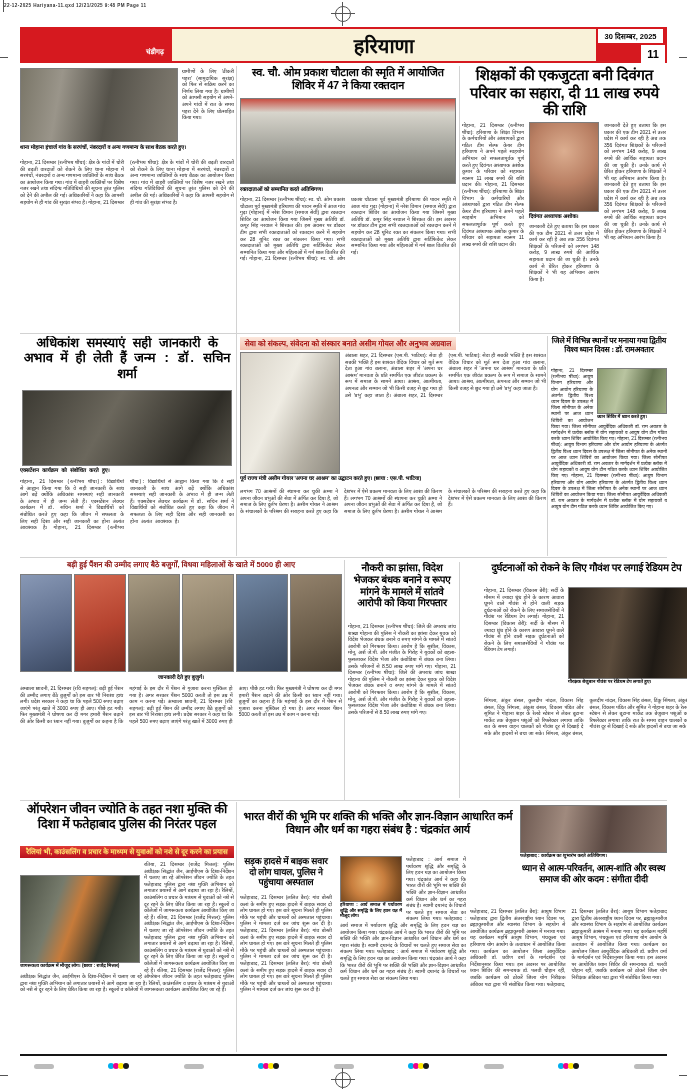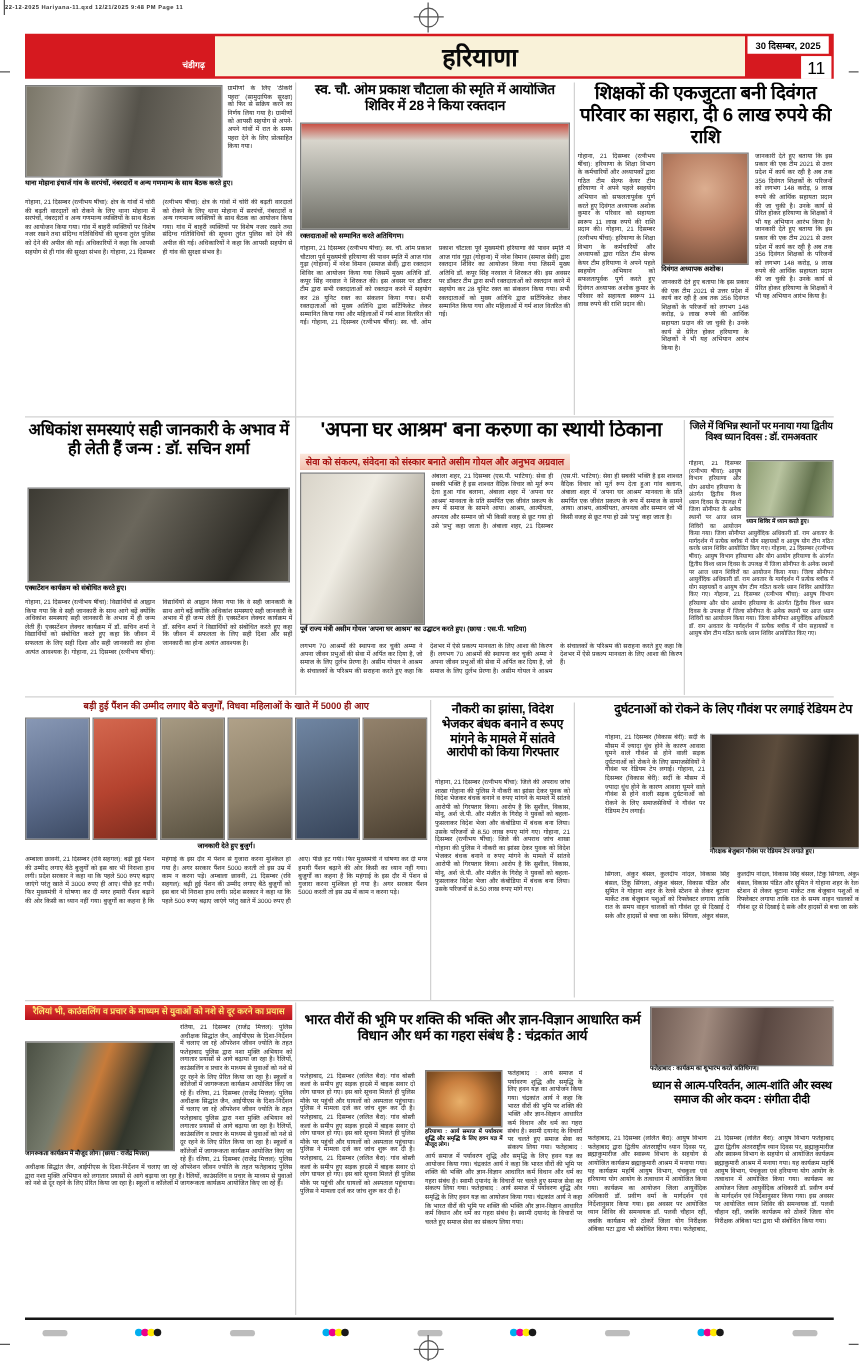--- a/index.html
+++ b/index.html
@@ -25,21 +25,21 @@
   .masthead{position:absolute;left:20px;top:27px;width:647px;height:36px;background:#d6191f;}
   .mast-yellow{position:absolute;left:4px;top:2px;width:146px;height:32px;background:#ffd60a;
     clip-path:polygon(0 0,100% 0,84% 100%,0 100%);display:flex;align-items:center;justify-content:center;}
   .mast-title{font-size:18px;font-weight:700;color:#d8131b;text-shadow:0.6px 0.6px 0 #4d0303;white-space:nowrap;}
   .mast-city{position:absolute;left:126px;top:20px;font-size:7px;font-weight:700;color:#ffffff;}
   .mast-center{position:absolute;left:152px;top:2px;width:424px;height:32px;background:#f9f2d9;
     display:flex;align-items:center;justify-content:center;font-size:20px;font-weight:700;color:#0a0a0a;}
   .date-box{position:absolute;left:578px;top:2px;width:65px;height:14px;background:#ffffff;
     display:flex;align-items:center;justify-content:center;font-size:7.5px;font-weight:700;color:#000;}
   .pagenum{position:absolute;left:621px;top:18px;width:22px;height:16px;background:#ffffff;
-    display:flex;align-items:center;justify-content:center;font-size:14px;font-weight:400;color:#000;border:1px solid #ffffff;}
+    display:flex;align-items:center;justify-content:center;font-size:11px;font-weight:700;color:#000;border:1px solid #ffffff;}
   .print-info{position:absolute;left:4px;top:3px;font-size:4.6px;color:#333;letter-spacing:0.4px;font-weight:700;}
   
   .crosshair{position:absolute;width:14px;height:14px;border:1px solid #555;border-radius:50%;}
   .crosshair::before{content:"";position:absolute;left:-5px;top:6px;width:24px;height:1px;background:#555;}
   .crosshair::after{content:"";position:absolute;top:-5px;left:6px;height:24px;width:1px;background:#555;}
   .bottom-rule{position:absolute;left:20px;top:1054px;width:647px;height:2px;background:#151515;}
   .regrow{position:absolute;left:34px;top:1063px;width:620px;display:flex;justify-content:space-between;align-items:center;}
   .reg-gray{width:20px;height:5px;background:#bcbcbc;border-radius:3px;}
   .reg-cmyk{display:flex;}
   .reg-cmyk i{width:6px;height:6px;border-radius:50%;margin-left:-1px;display:block;}
@@ -94,48 +94,47 @@
 <section class="article" style="left:20px;top:66px;width:214px;height:264px;">
   <div style="display:flex;gap:4px;height:74px;margin-top:2px;">
     <div class="photo p-meeting" style="width:158px;height:74px;"></div>
     <p class="body-text" style="flex:1;">ग्रामीणों के लिए 'ठीकरी पहरा' (सामुदायिक सुरक्षा) को फिर से सक्रिय करने का निर्णय लिया गया है। ग्रामीणों को आपसी सहयोग से अपने-अपने गांवों में रात के समय पहरा देने के लिए प्रोत्साहित किया गया।</p>
   </div>
   <p class="caption" style="height:13px;margin-top:2px;">थाना मोहाना इंचार्ज गांव के सरपंचों, नंबरदारों व अन्य गणमान्य के साथ बैठक करते हुए।</p>
   <p class="body-text cols2" style="height:122px;margin-top:2px;">गोहाना, 21 दिसम्बर (रत्नीभय षींचा): क्षेत्र के गांवों में चोरी की बढ़ती वारदातों को रोकने के लिए थाना मोहाना में सरपंचों, नंबरदारों व अन्य गणमान्य व्यक्तियों के साथ बैठक का आयोजन किया गया। गांव में बाहरी व्यक्तियों पर विशेष नजर रखने तथा संदिग्ध गतिविधियों की सूचना तुरंत पुलिस को देने की अपील की गई। अधिकारियों ने कहा कि आपसी सहयोग से ही गांव की सुरक्षा संभव है। गोहाना, 21 दिसम्बर (रत्नीभय षींचा): क्षेत्र के गांवों में चोरी की बढ़ती वारदातों को रोकने के लिए थाना मोहाना में सरपंचों, नंबरदारों व अन्य गणमान्य व्यक्तियों के साथ बैठक का आयोजन किया गया। गांव में बाहरी व्यक्तियों पर विशेष नजर रखने तथा संदिग्ध गतिविधियों की सूचना तुरंत पुलिस को देने की अपील की गई। अधिकारियों ने कहा कि आपसी सहयोग से ही गांव की सुरक्षा संभव है।</p>
 </section>
 
 <section class="article" style="left:240px;top:66px;width:216px;height:264px;">
-  <h2 class="headline" style="font-size:11px;height:30px;">स्व. चौ. ओम प्रकाश चौटाला की स्मृति में आयोजित शिविर में 28 ने किया रक्तदान</h2>
+  <h2 class="headline" style="font-size:11px;height:30px;">स्व. चौ. ओम प्रकाश चौटाला की स्मृति में आयोजित शिविर में 47 ने किया रक्तदान</h2>
   <div class="photo p-camp" style="width:216px;height:86px;margin-top:2px;"></div>
   <p class="caption" style="height:8px;margin-top:2px;">रक्तदाताओं को सम्मानित करते अतिथिगण।</p>
   <p class="body-text cols2" style="height:130px;margin-top:2px;">गोहाना, 21 दिसम्बर (रत्नीभय षींचा): स्व. चौ. ओम प्रकाश चौटाला पूर्व मुख्यमंत्री हरियाणा की पावन स्मृति में आज गांव गुढ़ा (गोहाना) में नरेश विमान (समाज सेवी) द्वारा रक्तदान शिविर का आयोजन किया गया जिसमें मुख्य अतिथि डॉ. कपूर सिंह नरवाल ने शिरकत की। इस अवसर पर डॉक्टर टीम द्वारा सभी रक्तदाताओं को रक्तदान करने में सहयोग कर 28 यूनिट रक्त का संकलन किया गया। सभी रक्तदाताओं को मुख्य अतिथि द्वारा सर्टिफिकेट लेकर सम्मानित किया गया और महिलाओं में गर्म शाल वितरित की गई। गोहाना, 21 दिसम्बर (रत्नीभय षींचा): स्व. चौ. ओम प्रकाश चौटाला पूर्व मुख्यमंत्री हरियाणा की पावन स्मृति में आज गांव गुढ़ा (गोहाना) में नरेश विमान (समाज सेवी) द्वारा रक्तदान शिविर का आयोजन किया गया जिसमें मुख्य अतिथि डॉ. कपूर सिंह नरवाल ने शिरकत की। इस अवसर पर डॉक्टर टीम द्वारा सभी रक्तदाताओं को रक्तदान करने में सहयोग कर 28 यूनिट रक्त का संकलन किया गया। सभी रक्तदाताओं को मुख्य अतिथि द्वारा सर्टिफिकेट लेकर सम्मानित किया गया और महिलाओं में गर्म शाल वितरित की गई।</p>
 </section>
 
 <section class="article" style="left:462px;top:66px;width:205px;height:266px;">
-  <h2 class="headline" style="font-size:15px;height:52px;">शिक्षकों की एकजुटता बनी दिवंगत परिवार का सहारा, दी 6 लाख रुपये की राशि</h2>
+  <h2 class="headline" style="font-size:15px;height:52px;">शिक्षकों की एकजुटता बनी दिवंगत परिवार का सहारा, दी 11 लाख रुपये की राशि</h2>
   <div style="display:flex;gap:5px;margin-top:4px;height:206px;">
     <p class="body-text" style="width:62px;">गोहाना, 21 दिसम्बर (रत्नीभय षींचा): हरियाणा के शिक्षा विभाग के कर्मचारियों और अध्यापकों द्वारा गठित टीम सेल्फ केयर टीम हरियाणा ने अपने पहले स्वहयोग अभियान को सफलतापूर्वक पूर्ण करते हुए दिवंगत अध्यापक अशोक कुमार के परिवार को सहायता स्वरूप 11 लाख रुपये की राशि प्रदान की। गोहाना, 21 दिसम्बर (रत्नीभय षींचा): हरियाणा के शिक्षा विभाग के कर्मचारियों और अध्यापकों द्वारा गठित टीम सेल्फ केयर टीम हरियाणा ने अपने पहले स्वहयोग अभियान को सफलतापूर्वक पूर्ण करते हुए दिवंगत अध्यापक अशोक कुमार के परिवार को सहायता स्वरूप 11 लाख रुपये की राशि प्रदान की।</p>
     <div style="width:70px;display:flex;flex-direction:column;">
       <div class="photo p-portrait" style="width:70px;height:90px;"></div>
       <p class="caption" style="height:9px;margin-top:1px;">दिवंगत अध्यापक अशोक।</p>
       <p class="body-text" style="flex:1;margin-top:1px;">जानकारी देते हुए बताया कि इस प्रकार की एक टीम 2021 से उत्तर प्रदेश में कार्य कर रही है अब तक 356 दिवंगत शिक्षकों के परिजनों को लगभग 148 करोड़, 9 लाख रुपये की आर्थिक सहायता प्रदान की जा चुकी है। उनके कार्य से प्रेरित होकर हरियाणा के शिक्षकों ने भी यह अभियान आरंभ किया है।</p>
     </div>
     <p class="body-text" style="width:62px;">जानकारी देते हुए बताया कि इस प्रकार की एक टीम 2021 से उत्तर प्रदेश में कार्य कर रही है अब तक 356 दिवंगत शिक्षकों के परिजनों को लगभग 148 करोड़, 9 लाख रुपये की आर्थिक सहायता प्रदान की जा चुकी है। उनके कार्य से प्रेरित होकर हरियाणा के शिक्षकों ने भी यह अभियान आरंभ किया है। जानकारी देते हुए बताया कि इस प्रकार की एक टीम 2021 से उत्तर प्रदेश में कार्य कर रही है अब तक 356 दिवंगत शिक्षकों के परिजनों को लगभग 148 करोड़, 9 लाख रुपये की आर्थिक सहायता प्रदान की जा चुकी है। उनके कार्य से प्रेरित होकर हरियाणा के शिक्षकों ने भी यह अभियान आरंभ किया है।</p>
   </div>
 </section>
 
-<section class="article" style="left:20px;top:336px;width:214px;height:218px;">
+<section class="article" style="left:20px;top:336px;width:214px;height:218px;font-family:Liberation Mono, monospace;">
   <h2 class="headline" style="font-size:13px;height:52px;">अधिकांश समस्याएं सही जानकारी के अभाव में ही लेती हैं जन्म : डॉ. सचिन शर्मा</h2>
   <div class="photo p-class" style="width:210px;height:76px;margin:2px auto 0;"></div>
   <p class="caption" style="height:9px;margin-top:2px;">एक्सटेंशन कार्यक्रम को संबोधित करते हुए।</p>
   <p class="body-text cols2" style="height:70px;margin-top:2px;">गोहाना, 21 दिसम्बर (रत्नीभय षींचा): विद्यार्थियों से आह्वान किया गया कि वे सही जानकारी के साथ आगे बढ़ें क्योंकि अधिकांश समस्याएं सही जानकारी के अभाव में ही जन्म लेती हैं। एक्सटेंशन लेक्चर कार्यक्रम में डॉ. सचिन शर्मा ने विद्यार्थियों को संबोधित करते हुए कहा कि जीवन में सफलता के लिए सही दिशा और सही जानकारी का होना अत्यंत आवश्यक है। गोहाना, 21 दिसम्बर (रत्नीभय षींचा): विद्यार्थियों से आह्वान किया गया कि वे सही जानकारी के साथ आगे बढ़ें क्योंकि अधिकांश समस्याएं सही जानकारी के अभाव में ही जन्म लेती हैं। एक्सटेंशन लेक्चर कार्यक्रम में डॉ. सचिन शर्मा ने विद्यार्थियों को संबोधित करते हुए कहा कि जीवन में सफलता के लिए सही दिशा और सही जानकारी का होना अत्यंत आवश्यक है।</p>
 </section>
 
 <section class="article" style="left:240px;top:336px;width:306px;height:220px;">
-  <h2 class="headline" style="font-size:16px;height:26px;">'अपना घर आश्रम' बना करुणा का स्थायी ठिकाना</h2>
   <div class="bar-pink" style="width:216px;height:13px;font-size:7.5px;line-height:13px;margin-top:1px;">सेवा को संकल्प, संवेदना को संस्कार बनाते असीम गोयल और अनुभव अग्रवाल</div>
   <div style="display:flex;gap:5px;height:122px;margin-top:2px;">
     <div class="photo p-ashram" style="width:100px;height:122px;"></div>
     <p class="body-text cols2" style="flex:1;">अंबाला शहर, 21 दिसम्बर (एस.पी. भाटिया): सेवा ही सबकी भक्ति है इस शाश्वत वैदिक विचार को मूर्त रूप देता हुआ गांव बलाना, अंबाला शहर में 'अपना घर आश्रम' मानवता के प्रति समर्पित एक जीवंत प्रकल्प के रूप में समाज के सामने आया। आश्रय, आत्मीयता, अपनत्व और सम्मान जो भी किसी वजह से छूट गया हो उसे 'प्रभु' कहा जाता है। अंबाला शहर, 21 दिसम्बर (एस.पी. भाटिया): सेवा ही सबकी भक्ति है इस शाश्वत वैदिक विचार को मूर्त रूप देता हुआ गांव बलाना, अंबाला शहर में 'अपना घर आश्रम' मानवता के प्रति समर्पित एक जीवंत प्रकल्प के रूप में समाज के सामने आया। आश्रय, आत्मीयता, अपनत्व और सम्मान जो भी किसी वजह से छूट गया हो उसे 'प्रभु' कहा जाता है।</p>
   </div>
   <p class="caption" style="width:216px;height:12px;margin-top:1px;">पूर्व राज्य मंत्री असीम गोयल 'अपना घर आश्रम' का उद्घाटन करते हुए। (छाया : एस.पी. भाटिया)</p>
   <p class="body-text cols3" style="height:40px;margin-top:1px;">लगभग 70 आश्रमों की स्थापना कर चुकी अम्मा ने अपना जीवन प्रभुओं की सेवा में अर्पित कर दिया है, जो समाज के लिए दुर्लभ प्रेरणा है। असीम गोयल ने आश्रम के संचालकों के परिश्रम की सराहना करते हुए कहा कि देशभर में ऐसे प्रकल्प मानवता के लिए आशा की किरण हैं। लगभग 70 आश्रमों की स्थापना कर चुकी अम्मा ने अपना जीवन प्रभुओं की सेवा में अर्पित कर दिया है, जो समाज के लिए दुर्लभ प्रेरणा है। असीम गोयल ने आश्रम के संचालकों के परिश्रम की सराहना करते हुए कहा कि देशभर में ऐसे प्रकल्प मानवता के लिए आशा की किरण हैं।</p>
 </section>
 
 <section class="article" style="left:551px;top:336px;width:116px;height:220px;">
@@ -174,33 +173,35 @@
     <p class="body-text" style="width:80px;">गोहाना, 21 दिसम्बर (विकास बेरी): सर्दी के मौसम में ज्यादा धुंध होने के कारण आवारा घूमने वाले गौवंश से होने वाली सड़क दुर्घटनाओं को रोकने के लिए समाजसेवियों ने गौवंश पर रेडियम टेप लगाई। गोहाना, 21 दिसम्बर (विकास बेरी): सर्दी के मौसम में ज्यादा धुंध होने के कारण आवारा घूमने वाले गौवंश से होने वाली सड़क दुर्घटनाओं को रोकने के लिए समाजसेवियों ने गौवंश पर रेडियम टेप लगाई।</p>
     <div style="flex:1;">
       <div class="photo p-cattle" style="width:100%;height:92px;"></div>
       <p class="caption" style="font-size:4.8px;">गौरक्षक बेजुबान गौवंश पर रेडियम टेप लगाते हुए।</p>
     </div>
   </div>
   <p class="body-text cols2" style="height:96px;margin-top:2px;">सिंगला, अंकुर बंसल, कुलदीप नांदल, विकास सिंह बंसल, टिंकु सिंगला, अंकुश बंसल, विकास पंडित और सुमित ने गोहाना शहर के रेलवे स्टेशन से लेकर बूटाना मार्केट तक बेजुबान पशुओं को रिफ्लेक्टर लगाया ताकि रात के समय वाहन चालकों को गौवंश दूर से दिखाई दे सके और हादसों से बचा जा सके। सिंगला, अंकुर बंसल, कुलदीप नांदल, विकास सिंह बंसल, टिंकु सिंगला, अंकुश बंसल, विकास पंडित और सुमित ने गोहाना शहर के रेलवे स्टेशन से लेकर बूटाना मार्केट तक बेजुबान पशुओं को रिफ्लेक्टर लगाया ताकि रात के समय वाहन चालकों को गौवंश दूर से दिखाई दे सके और हादसों से बचा जा सके।</p>
 </section>
 
 <section class="article" style="left:20px;top:802px;width:214px;height:250px;">
+  <h2 class="headline" style="font-size:12.5px;height:42px;">ऑपरेशन जीवन ज्योति के तहत नशा मुक्ति की दिशा में फतेहाबाद पुलिस की निरंतर पहल</h2>
   <div class="bar-red" style="height:12px;font-size:7px;line-height:12px;margin-top:2px;">रैलियां भी, काउंसलिंग व प्रचार के माध्यम से युवाओं को नशे से दूर करने का प्रयास</div>
   <div class="body-text" style="height:188px;margin-top:3px;">
     <span class="fig-left" style="width:120px;">
       <span class="photo p-assembly" style="display:block;width:120px;height:88px;margin-top:14px;"></span>
       <span class="caption" style="display:block;font-size:4.8px;">जागरूकता कार्यक्रम में मौजूद लोग। (छाया : राजेंद्र मित्तल)</span>
     </span>
     <span>रतिया, 21 दिसम्बर (राजेंद्र मित्तल): पुलिस अधीक्षक सिद्धांत जैन, आईपीएस के दिशा-निर्देशन में चलाए जा रहे ऑपरेशन जीवन ज्योति के तहत फतेहाबाद पुलिस द्वारा नशा मुक्ति अभियान को लगातार प्रयासों से आगे बढ़ाया जा रहा है। रैलियों, काउंसलिंग व प्रचार के माध्यम से युवाओं को नशे से दूर रहने के लिए प्रेरित किया जा रहा है। स्कूलों व कॉलेजों में जागरूकता कार्यक्रम आयोजित किए जा रहे हैं। रतिया, 21 दिसम्बर (राजेंद्र मित्तल): पुलिस अधीक्षक सिद्धांत जैन, आईपीएस के दिशा-निर्देशन में चलाए जा रहे ऑपरेशन जीवन ज्योति के तहत फतेहाबाद पुलिस द्वारा नशा मुक्ति अभियान को लगातार प्रयासों से आगे बढ़ाया जा रहा है। रैलियों, काउंसलिंग व प्रचार के माध्यम से युवाओं को नशे से दूर रहने के लिए प्रेरित किया जा रहा है। स्कूलों व कॉलेजों में जागरूकता कार्यक्रम आयोजित किए जा रहे हैं। रतिया, 21 दिसम्बर (राजेंद्र मित्तल): पुलिस अधीक्षक सिद्धांत जैन, आईपीएस के दिशा-निर्देशन में चलाए जा रहे ऑपरेशन जीवन ज्योति के तहत फतेहाबाद पुलिस द्वारा नशा मुक्ति अभियान को लगातार प्रयासों से आगे बढ़ाया जा रहा है। रैलियों, काउंसलिंग व प्रचार के माध्यम से युवाओं को नशे से दूर रहने के लिए प्रेरित किया जा रहा है। स्कूलों व कॉलेजों में जागरूकता कार्यक्रम आयोजित किए जा रहे हैं।</span>
   </div>
 </section>
 
 <h2 class="headline abs" style="left:240px;top:810px;width:276px;height:40px;font-size:11px;">भारत वीरों की भूमि पर शक्ति की भक्ति और ज्ञान-विज्ञान आधारित कर्म विधान और धर्म का गहरा संबंध है : चंद्रकांत आर्य</h2>
 
 <section class="article" style="left:240px;top:856px;width:92px;height:196px;">
+  <h2 class="headline" style="font-size:9px;height:36px;">सड़क हादसे में बाइक सवार दो लोग घायल, पुलिस ने पहुंचाया अस्पताल</h2>
   <p class="body-text" style="height:156px;margin-top:2px;">फतेहाबाद, 21 दिसम्बर (ललित बैरा): गांव बोस्ती कलां के समीप हुए सड़क हादसे में बाइक सवार दो लोग घायल हो गए। इस बारे सूचना मिलते ही पुलिस मौके पर पहुंची और घायलों को अस्पताल पहुंचाया। पुलिस ने मामला दर्ज कर जांच शुरू कर दी है। फतेहाबाद, 21 दिसम्बर (ललित बैरा): गांव बोस्ती कलां के समीप हुए सड़क हादसे में बाइक सवार दो लोग घायल हो गए। इस बारे सूचना मिलते ही पुलिस मौके पर पहुंची और घायलों को अस्पताल पहुंचाया। पुलिस ने मामला दर्ज कर जांच शुरू कर दी है। फतेहाबाद, 21 दिसम्बर (ललित बैरा): गांव बोस्ती कलां के समीप हुए सड़क हादसे में बाइक सवार दो लोग घायल हो गए। इस बारे सूचना मिलते ही पुलिस मौके पर पहुंची और घायलों को अस्पताल पहुंचाया। पुलिस ने मामला दर्ज कर जांच शुरू कर दी है।</p>
 </section>
 
 <section class="article" style="left:340px;top:856px;width:126px;height:196px;">
   <div class="body-text" style="height:196px;">
     <span class="fig-left" style="width:62px;">
       <span class="photo p-havan" style="display:block;width:62px;height:46px;"></span>
       <span class="caption" style="display:block;font-size:4.5px;">हरियाणा : आर्य समाज में पर्यावरण शुद्धि और समृद्धि के लिए हवन यज्ञ में मौजूद लोग।</span>
     </span>
     <span>फतेहाबाद : आर्य समाज में पर्यावरण शुद्धि और समृद्धि के लिए हवन यज्ञ का आयोजन किया गया। चंद्रकांत आर्य ने कहा कि भारत वीरों की भूमि पर शक्ति की भक्ति और ज्ञान-विज्ञान आधारित कर्म विधान और धर्म का गहरा संबंध है। स्वामी दयानंद के विचारों पर चलते हुए समाज सेवा का संकल्प लिया गया। फतेहाबाद : आर्य समाज में पर्यावरण शुद्धि और समृद्धि के लिए हवन यज्ञ का आयोजन किया गया। चंद्रकांत आर्य ने कहा कि भारत वीरों की भूमि पर शक्ति की भक्ति और ज्ञान-विज्ञान आधारित कर्म विधान और धर्म का गहरा संबंध है। स्वामी दयानंद के विचारों पर चलते हुए समाज सेवा का संकल्प लिया गया। फतेहाबाद : आर्य समाज में पर्यावरण शुद्धि और समृद्धि के लिए हवन यज्ञ का आयोजन किया गया। चंद्रकांत आर्य ने कहा कि भारत वीरों की भूमि पर शक्ति की भक्ति और ज्ञान-विज्ञान आधारित कर्म विधान और धर्म का गहरा संबंध है। स्वामी दयानंद के विचारों पर चलते हुए समाज सेवा का संकल्प लिया गया।</span>

